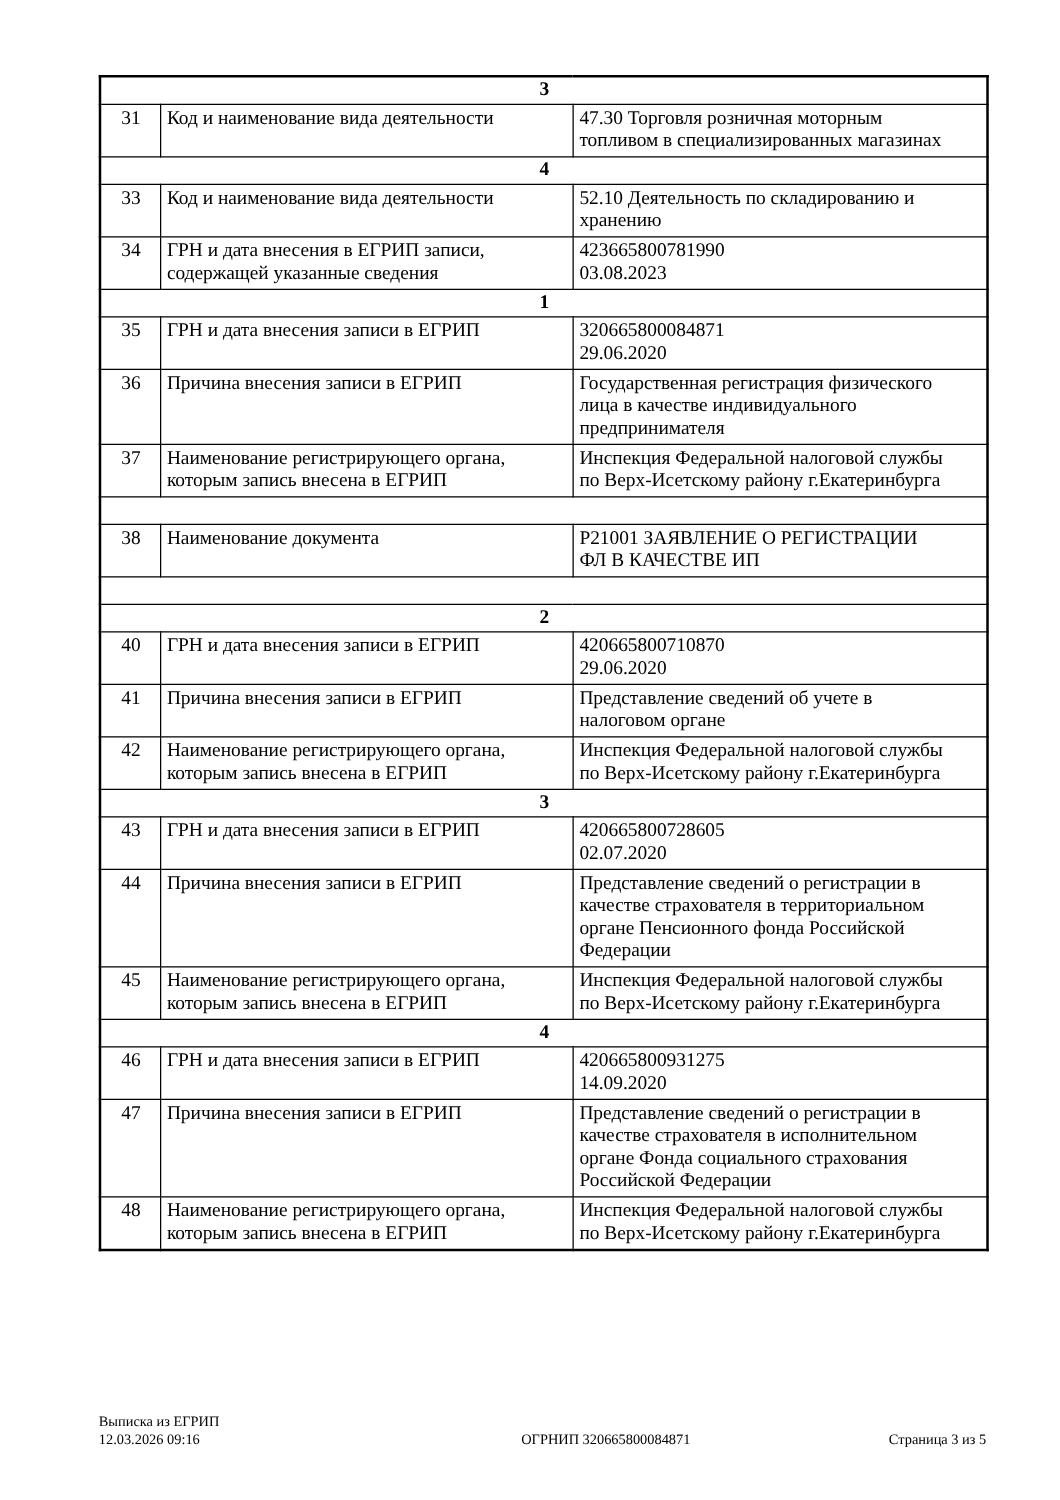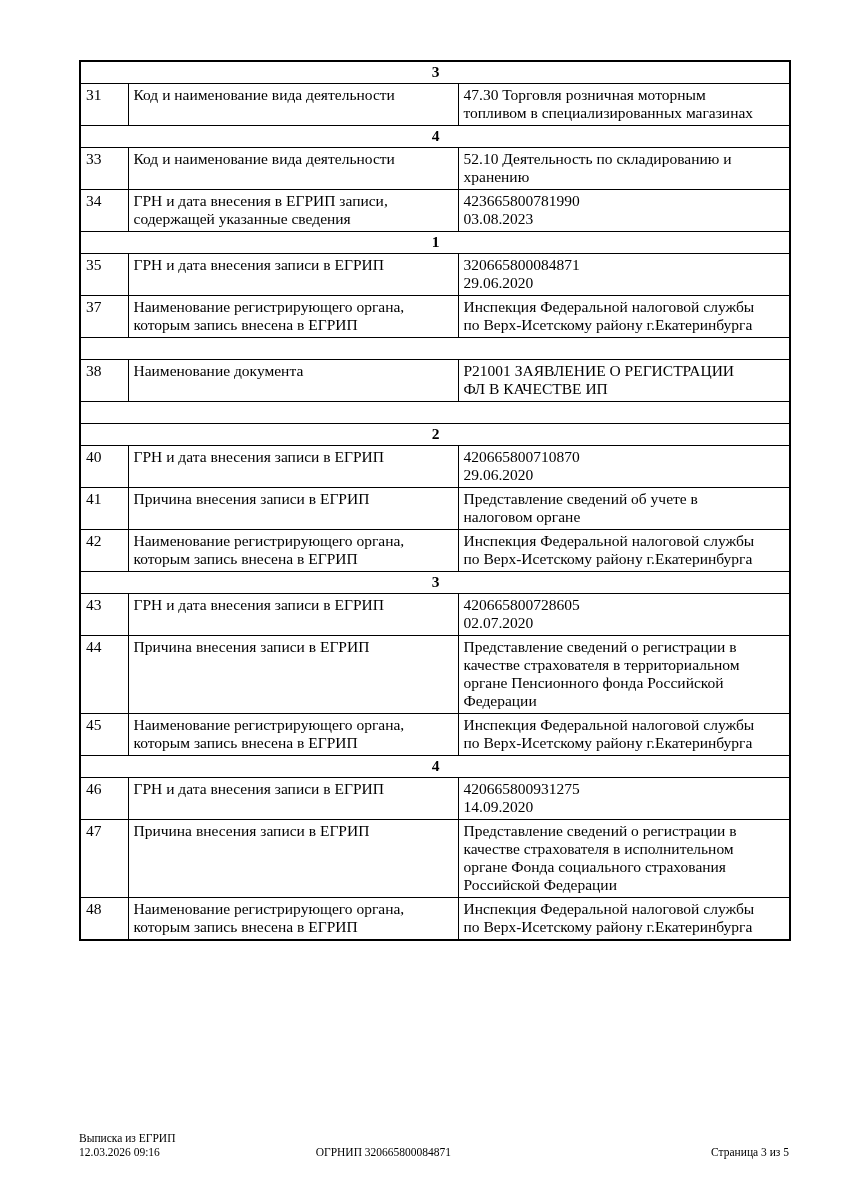--- a/index.html
+++ b/index.html
@@ -26,39 +26,39 @@
   table.egrip td {
     border:1px solid #000;
     font-size:15.5px;
     line-height:18px;
     vertical-align:top;
     padding:2px 4px 3px 5px;
   }
   col.c-num   { width:48px; }
   col.c-label { width:330px; }
   col.c-value { width:332px; }
-  td.num { text-align:left; padding-left:2px; padding-right:2px;margin-left:16px; }
+  td.num { text-align:center; padding-left:2px; padding-right:2px;margin-left:16px; }
   tr.section td {
     text-align:center;
     font-weight:bold;
     padding-top:1px; padding-bottom:2px;
   }
   tr.spacer td { height:22px; padding:0; }
   .line { display:block; }
   .footer {
     position:absolute;
     left:79px; top:1131px;
     width:710px;
     display:flex;
     align-items:flex-end;
     font-size:11.5px;
     line-height:14px;
   }
   .footer-left   { flex:1 1 0; text-align:left; }
-  .footer-center { flex:1 1 0; text-align:left; }
+  .footer-center { flex:1 1 0; text-align:right; }
   .footer-right  { flex:1 1 0; text-align:right; }
   .footer-doc-title { font-weight:normal; }
 </style>
 </head>
 <body>
 
 <div class="page">
 
   <table class="egrip">
     <colgroup>
@@ -108,20 +108,31 @@
           <td colspan="3">1</td>
         </tr>
         <tr>
           <td class="num">35</td>
           <td class="label">
             <span class="line">ГРН и дата внесения записи в ЕГРИП</span>
           </td>
           <td class="value">
             <span class="line">320665800084871</span>
             <span class="line">29.06.2020</span>
+          </td>
+        </tr>
+        <tr>
+          <td class="num">36</td>
+          <td class="label">
+            <span class="line">Причина внесения записи в ЕГРИП</span>
+          </td>
+          <td class="value">
+            <span class="line">Государственная регистрация физического</span>
+            <span class="line">лица в качестве индивидуального</span>
+            <span class="line">предпринимателя</span>
           </td>
         </tr>
         <tr>
           <td class="num">37</td>
           <td class="label">
             <span class="line">Наименование регистрирующего органа,</span>
             <span class="line">которым запись внесена в ЕГРИП</span>
           </td>
           <td class="value">
             <span class="line">Инспекция Федеральной налоговой службы</span>

